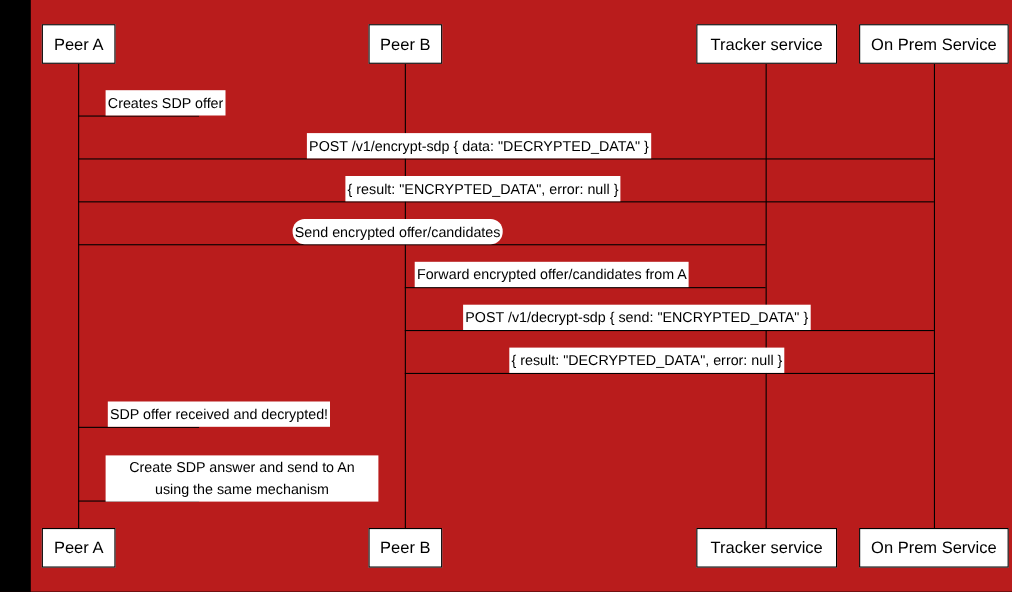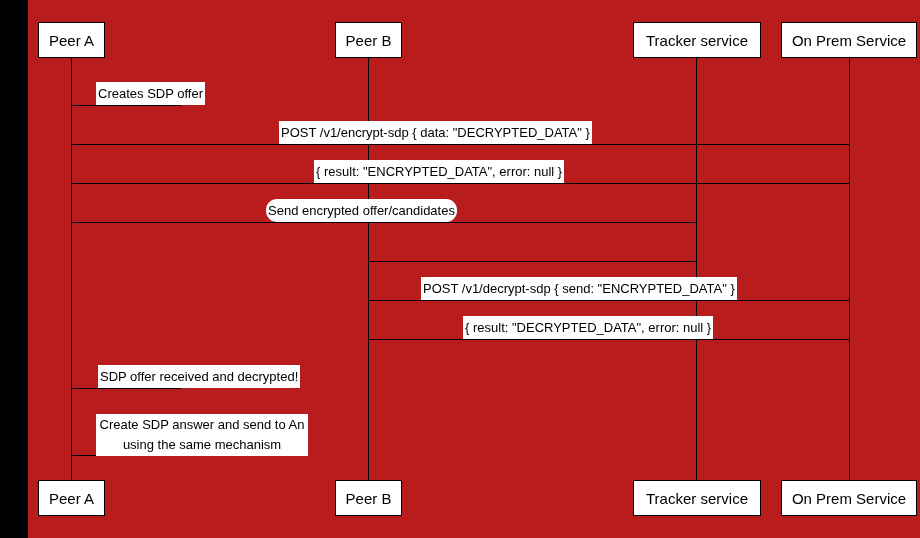--- a/index.html
+++ b/index.html
@@ -89,28 +89,29 @@
   <div class="participant" style="left:753px; top:22px; width:136px;">On Prem Service</div>
 
   <div class="msg-label" style="left:68px;  top:82px;">Creates SDP offer</div>
 
   <div class="msg-label" style="left:251px; top:121px;text-align:right;">POST /v1/encrypt-sdp { data: "DECRYPTED_DATA" }</div>
 
   <div class="msg-label" style="left:286px; top:160px;">{ result: "ENCRYPTED_DATA", error: null }</div>
 
   <div class="msg-label" style="left:238px; top:199px;border-radius:11px;">Send encrypted offer/candidates</div>
 
+  <div class="msg-label" style="left:349px; top:238px;">Forward encrypted offer/candidates from A</div>
 
   <div class="msg-label" style="left:393px; top:277px;">POST /v1/decrypt-sdp { send: "ENCRYPTED_DATA" }</div>
 
   <div class="msg-label" style="left:435px; top:316px;">{ result: "DECRYPTED_DATA", error: null }</div>
 
   <div class="msg-label" style="left:70px;  top:365px;">SDP offer received and decrypted!</div>
 
-  <div class="msg-label two-line" style="left:68px; top:414px; width:212px;">
+  <div class="msg-label two-line" style="left:68px; top:414px; width:248px;">
     <span style="display: block;">Create SDP answer and send to An</span>
     <span style="display: block;">using the same mechanism</span>
   </div>
 
   <div class="participant" style="left:10px;  top:480px; width:67px;">Peer A</div>
   <div class="participant" style="left:307px; top:480px; width:67px;">Peer B</div>
   <div class="participant" style="left:605px; top:480px; width:128px;">Tracker service</div>
   <div class="participant" style="left:753px; top:480px; width:136px;">On Prem Service</div>
 
 </div>

